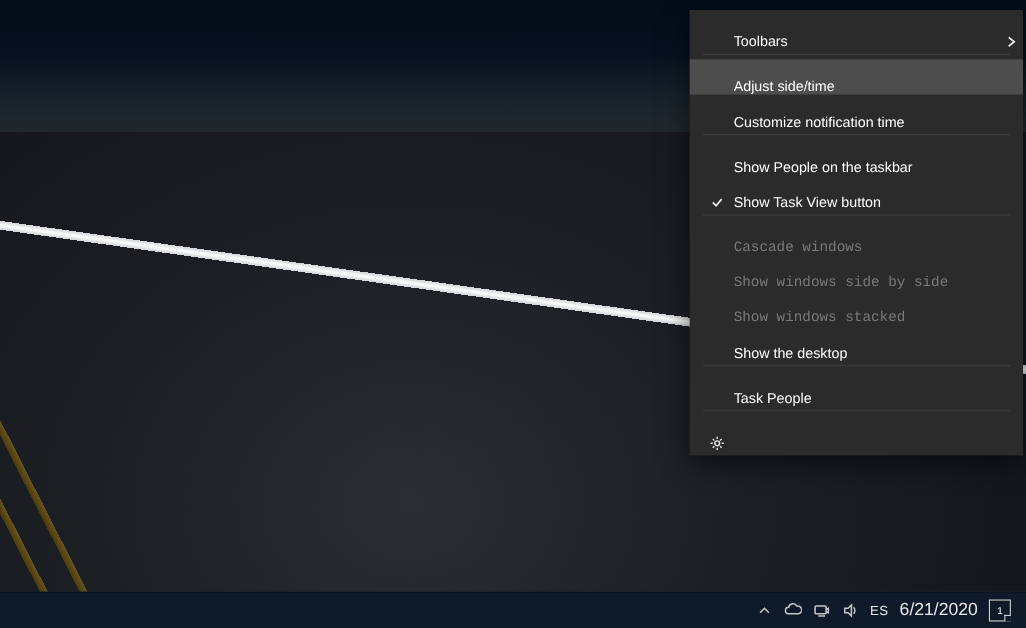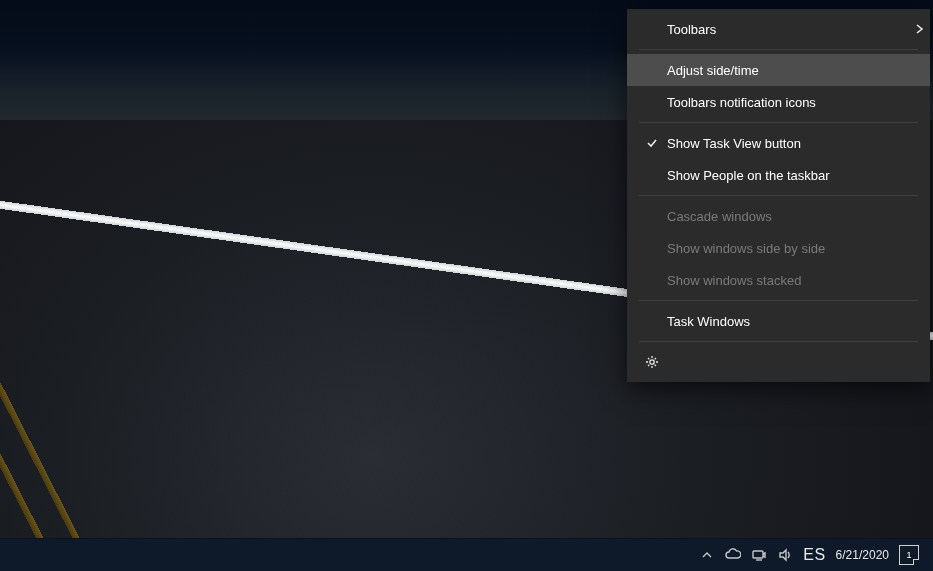--- a/index.html
+++ b/index.html
@@ -40,46 +40,46 @@
   .taskbar {
     position:absolute; left:0; right:0; bottom:0; height:33px;
     background:#0e1a2a;
     border-top:1px solid #0a1320;
     display:flex; align-items:center; justify-content:flex-end;
     color:#e8e8e8; font-size:12px;
   }
   .systray { display:flex; align-items:center; gap:10px; padding:0 14px 0 8px; height:100%; }
   .tray-icon { width:16px; height:16px; display:inline-flex; align-items:center; justify-content:center; opacity:0.9; }
   .tray-icon svg { width:16px; height:16px; stroke:#d9d9d9; fill:none; stroke-width:1.4; }
-  .lang { font-size:16px; letter-spacing:0.5px; }
-  .clock { font-size:12px; }
+  .lang { font-size:12px; letter-spacing:0.5px; }
+  .clock { font-size:16px; }
   .action-center {
     width:20px; height:20px; border:1px solid #cfcfcf; position:relative;
     display:flex; align-items:center; justify-content:center; font-size:9px; color:#fff;
   }
   .action-center .notch { position:absolute; right:-1px; bottom:-1px; width:6px; height:6px;
     background:#0e1a2a; border-left:1px solid #cfcfcf; border-top:1px solid #cfcfcf; }
 
   
   .context-menu {
     position:absolute; top:9px; right:3px; width:303px;
     background:#2b2b2b; color:#ffffff; font-size:13px;
     box-shadow:0 8px 24px rgba(0,0,0,0.6);
     padding:4px 0;
   }
   .menu-item {
-    display:flex; align-items:center; height:32px;
+    display:flex; align-items:flex-end; height:32px;
     padding:0 2px 0 14px; position:relative;
     cursor:default;
   }
   .menu-item .left-slot { width:22px; display:flex; align-items:center; justify-content:center; margin-right:4px; flex:none; }
   .menu-item .label { flex:1; white-space:nowrap; overflow:hidden; text-overflow:ellipsis; }
   .menu-item .right-slot { width:18px; display:flex; align-items:center; justify-content:center; flex:none; }
   .menu-item.hover { background:#4d4d4d; }
-  .menu-item.disabled .label { color:#7a7a7a; }
+  .menu-item.disabled .label { color:#7a7a7a;font-family:Liberation Mono, monospace; }
   .menu-sep { height:1px; background:#3f3f3f; margin:4px 12px; }
   .chevron svg, .check svg, .gear svg { width:14px; height:14px; stroke:#e8e8e8; fill:none; stroke-width:1.6; }
   .gear svg { stroke-width:1.3; }
 </style>
 </head>
 <body>
 
 <div class="desktop"></div>
 
 <div class="taskbar">
@@ -138,43 +138,43 @@
   <div class="menu-sep"></div>
 
   <div class="menu-item hover">
     <span class="left-slot"></span>
     <span class="label">Adjust side/time</span>
     <span class="right-slot"></span>
   </div>
 
   <div class="menu-item">
     <span class="left-slot"></span>
-    <span class="label">Toolbars notification icons</span>
-    <span class="right-slot"></span>
-  </div>
-
-  <div class="menu-sep"></div>
-
+    <span class="label">Customize notification time</span>
+    <span class="right-slot"></span>
+  </div>
+
+  <div class="menu-sep"></div>
+
+
+  <div class="menu-item">
+    <span class="left-slot"></span>
+    <span class="label">Show People on the taskbar</span>
+    <span class="right-slot"></span>
+  </div>
 
   <div class="menu-item">
     <span class="left-slot check">
       <svg viewBox="0 0 14 14">
           <path d="M3 7l3 3 5-6"></path>
         </svg>
     </span>
     <span class="label">Show Task View button</span>
     <span class="right-slot"></span>
   </div>
 
-  <div class="menu-item">
-    <span class="left-slot"></span>
-    <span class="label">Show People on the taskbar</span>
-    <span class="right-slot"></span>
-  </div>
-
 
 
   <div class="menu-sep"></div>
 
   <div class="menu-item disabled">
     <span class="left-slot"></span>
     <span class="label">Cascade windows</span>
     <span class="right-slot"></span>
   </div>
 
@@ -183,26 +183,31 @@
     <span class="label">Show windows side by side</span>
     <span class="right-slot"></span>
   </div>
 
   <div class="menu-item disabled">
     <span class="left-slot"></span>
     <span class="label">Show windows stacked</span>
     <span class="right-slot"></span>
   </div>
 
-
-  <div class="menu-sep"></div>
-
-  <div class="menu-item">
-    <span class="left-slot"></span>
-    <span class="label">Task Windows</span>
+  <div class="menu-item">
+    <span class="left-slot"></span>
+    <span class="label">Show the desktop</span>
+    <span class="right-slot"></span>
+  </div>
+
+  <div class="menu-sep"></div>
+
+  <div class="menu-item">
+    <span class="left-slot"></span>
+    <span class="label">Task People</span>
     <span class="right-slot"></span>
   </div>
 
   <div class="menu-sep"></div>
 
 
   <div class="menu-item">
     <span class="left-slot gear">
       <svg viewBox="0 0 14 14">
           <circle cx="7" cy="7" r="2.2"></circle>

